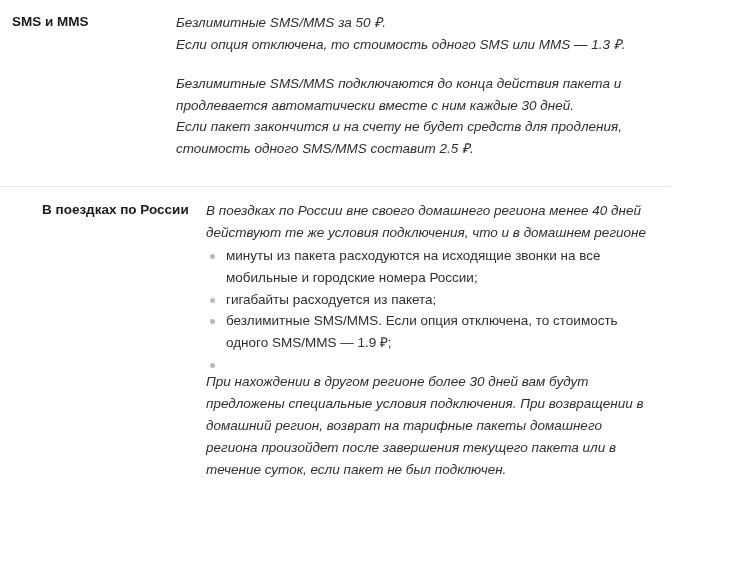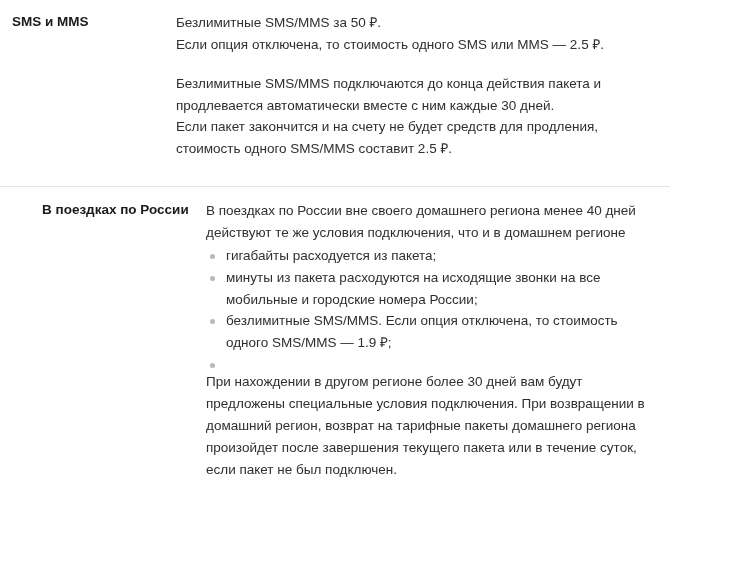--- a/index.html
+++ b/index.html
@@ -37,20 +37,21 @@
   .section-body {
     flex: 1 1 auto;
     padding-right: 18px;
     box-sizing: border-box;
     font-size: 13.5px;
     line-height: 1.62;
     color: #2f2f2f;
   }
   .para {
     margin: 0;
+    font-style: italic;
   }
   .para + .para {
     margin-top: 0px;
   }
   .gap {
     height: 17px;
   }
   .list {
     list-style: none;
     margin: 1px 0 0 0;
@@ -89,43 +90,43 @@
 </style>
 </head>
 <body>
 
 <div class="page">
 
   <div class="section section-sms">
     <div class="section-label">SMS и MMS</div>
     <div class="section-body">
       <p class="para">Безлимитные SMS/MMS за 50 ₽.</p>
-      <p class="para">Если опция отключена, то стоимость одного SMS или MMS — 2.5 ₽.</p>
+      <p class="para">Если опция отключена, то стоимость одного SMS или MMS — 1.3 ₽.</p>
       <div class="gap"></div>
       <p class="para">Безлимитные SMS/MMS подключаются до конца действия пакета и продлевается автоматически вместе с ним каждые 30 дней.</p>
       <p class="para">Если пакет закончится и на счету не будет средств для продления, стоимость одного SMS/MMS составит 2.5 ₽.</p>
     </div>
   </div>
 
   <div class="divider-wrap">
     <div class="divider-inner"></div>
   </div>
 
   <div class="section section-travel">
     <div class="section-label">В поездках по России</div>
     <div class="section-body">
       <p class="para">В поездках по России вне своего домашнего региона менее 40 дней действуют те же условия подключения, что и в домашнем регионе</p>
       <ul class="list">
         <li>
           <span class="bullet"></span>
-          <span>гигабайты расходуется из пакета;</span>
+          <span>минуты из пакета расходуются на исходящие звонки на все мобильные и городские номера России;</span>
         </li>
         <li>
           <span class="bullet"></span>
-          <span>минуты из пакета расходуются на исходящие звонки на все мобильные и городские номера России;</span>
+          <span>гигабайты расходуется из пакета;</span>
         </li>
         <li>
           <span class="bullet"></span>
           <span>безлимитные SMS/MMS. Если опция отключена, то стоимость одного SMS/MMS — 1.9 ₽;</span>
         </li>
         <li>
           <span class="bullet"></span>
         </li>
       </ul>
       <div class="gap"></div>

